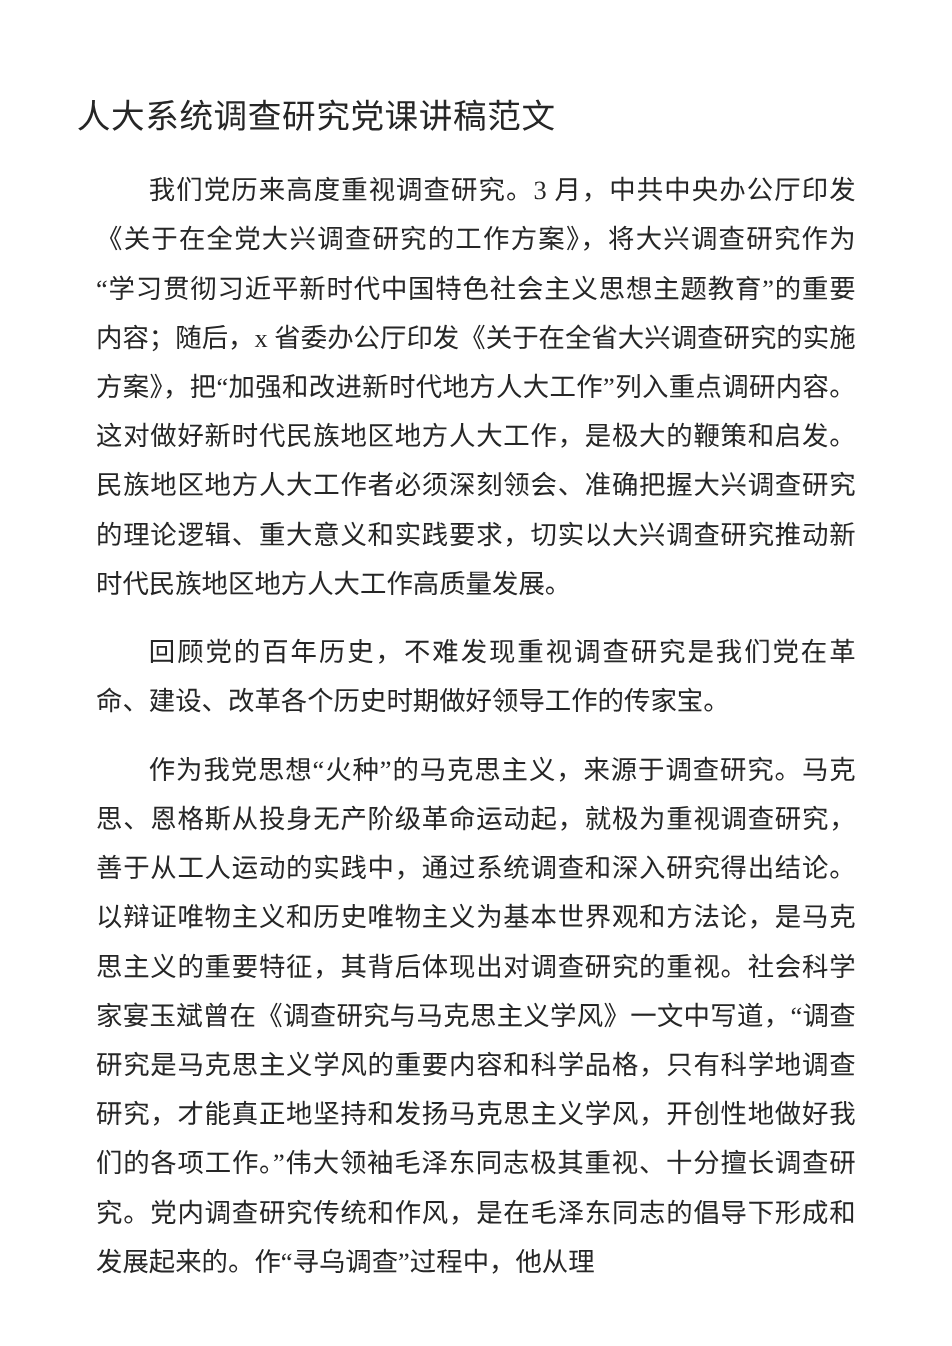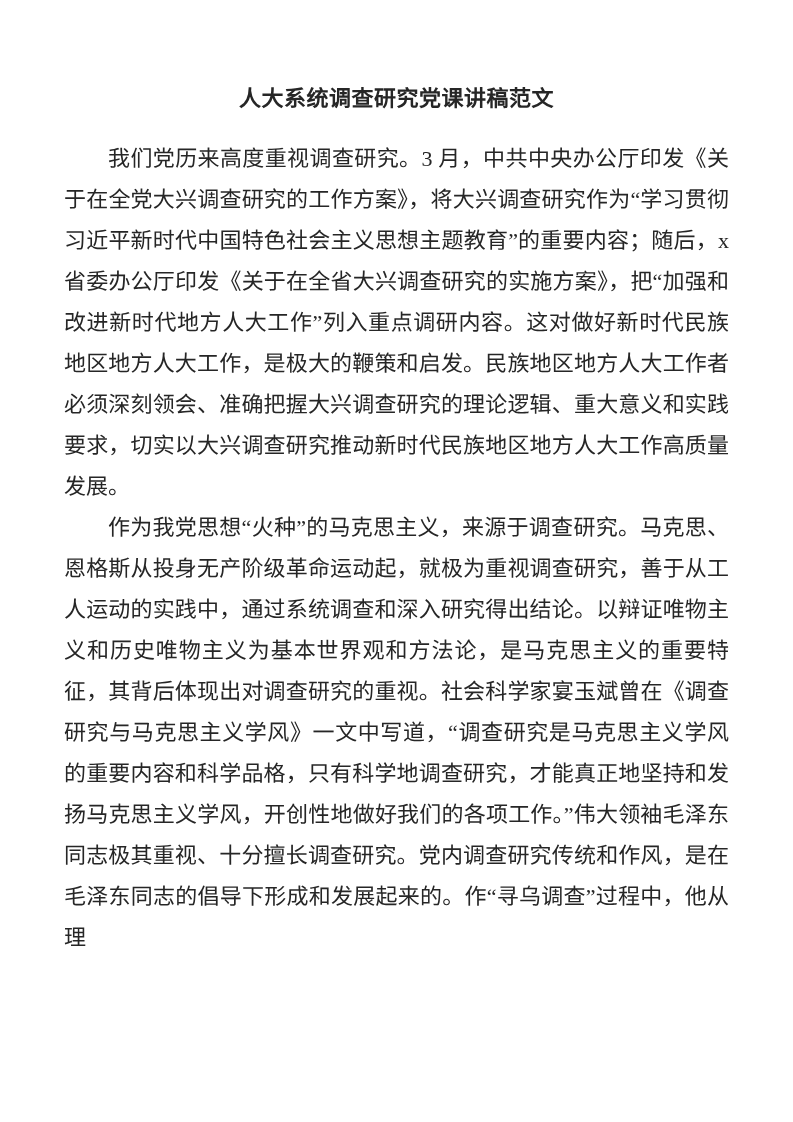--- a/index.html
+++ b/index.html
@@ -14,39 +14,39 @@
     box-sizing: border-box;
     width: 793px;
     height: 1122px;
     background: #ffffff;
     padding: 78px 64px 0 64px;
     font-family: "Liberation Serif", "DejaVu Serif", serif;
     color: #262626;
   }
   .doc-title {
     margin: 0 0 19px 0;
-    font-size: 22px;
-    font-weight: bold;
+    font-size: 28px;
+    font-weight: normal;
     line-height: 41px;
-    text-align: center;
     letter-spacing: 0.5px;
   }
   .doc-body p {
-    margin: 0;
+    margin: 16px;
     font-size: 22px;
     line-height: 41px;
     text-align: justify;
     text-justify: inter-ideograph;
     text-indent: 2em;
     word-break: break-all;
     overflow-wrap: break-word;
   }
 </style>
 </head>
 <body>
 
 <div class="page">
   <h1 class="doc-title">人大系统调查研究党课讲稿范文</h1>
   <div class="doc-body">
     <p>我们党历来高度重视调查研究。3 月，中共中央办公厅印发《关于在全党大兴调查研究的工作方案》，将大兴调查研究作为“学习贯彻习近平新时代中国特色社会主义思想主题教育”的重要内容；随后，x 省委办公厅印发《关于在全省大兴调查研究的实施方案》，把“加强和改进新时代地方人大工作”列入重点调研内容。这对做好新时代民族地区地方人大工作，是极大的鞭策和启发。民族地区地方人大工作者必须深刻领会、准确把握大兴调查研究的理论逻辑、重大意义和实践要求，切实以大兴调查研究推动新时代民族地区地方人大工作高质量发展。</p>
+    <p>回顾党的百年历史，不难发现重视调查研究是我们党在革命、建设、改革各个历史时期做好领导工作的传家宝。</p>
     <p>作为我党思想“火种”的马克思主义，来源于调查研究。马克思、恩格斯从投身无产阶级革命运动起，就极为重视调查研究，善于从工人运动的实践中，通过系统调查和深入研究得出结论。以辩证唯物主义和历史唯物主义为基本世界观和方法论，是马克思主义的重要特征，其背后体现出对调查研究的重视。社会科学家宴玉斌曾在《调查研究与马克思主义学风》一文中写道，“调查研究是马克思主义学风的重要内容和科学品格，只有科学地调查研究，才能真正地坚持和发扬马克思主义学风，开创性地做好我们的各项工作。”伟大领袖毛泽东同志极其重视、十分擅长调查研究。党内调查研究传统和作风，是在毛泽东同志的倡导下形成和发展起来的。作“寻乌调查”过程中，他从理</p>
   </div>
 </div>
 
 </body></html>

